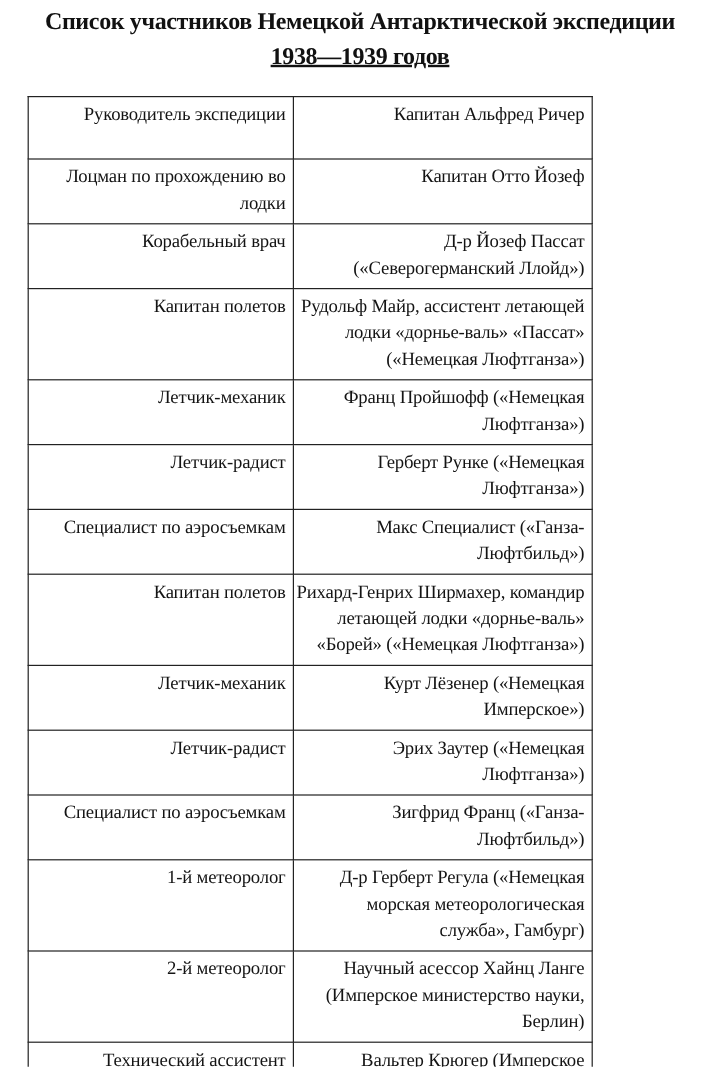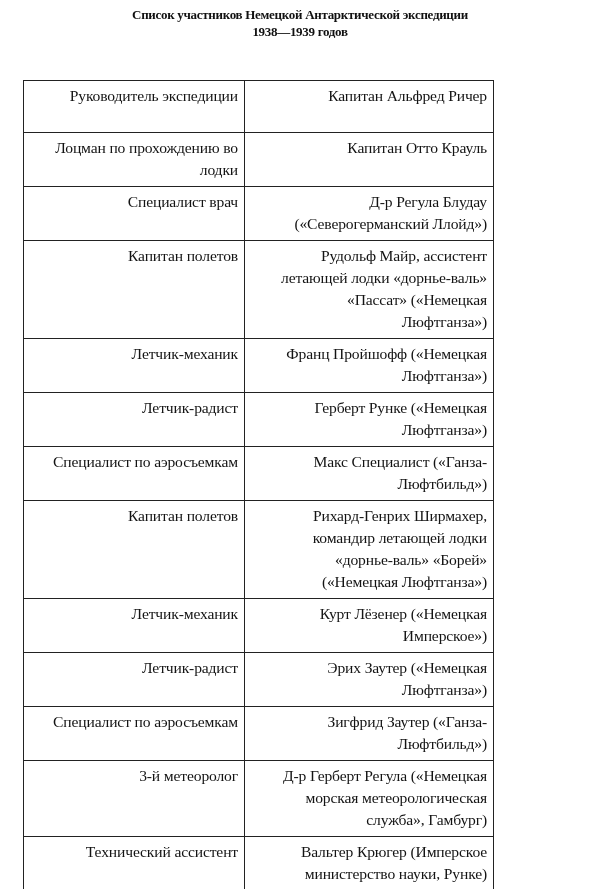--- a/index.html
+++ b/index.html
@@ -14,65 +14,65 @@
       overflow: hidden;
       font-family: "Liberation Serif", "DejaVu Serif", serif;
       color: #141414;
     }
     .title {
       position: absolute;
       left: 0;
       width: 600px;
       text-align: center;
       font-weight: bold;
-      font-size: 13px;
+      font-size: 20px;
       letter-spacing: -0.3px;
       color: #111;
     }
     .title.l1 { top: 7px; }
-    .title.l2 { top: 24px; }
+    .title.l2 { top: 36px; text-decoration: underline; }
     table.roster {
       position: absolute;
       left: 23px;
       top: 80px;
       width: 471px;
       border-collapse: collapse;
       table-layout: fixed;
       text-align: right;
     }
     table.roster td {
       border: 1.6px solid #222;
       vertical-align: top;
       font-size: 15.6px;
       line-height: 22px;
       padding: 4px 6px 5px 7px;
       letter-spacing: -0.15px;
     }
     table.roster td.role { width: 207px; }
-    table.roster td.person { padding-left: 24px; }
+    table.roster td.person { padding-left: 2px; }
   </style>
 </head>
 <body>
 
 <div class="title l1">Список участников Немецкой Антарктической экспедиции</div>
 <div class="title l2">1938—1939 годов</div>
 
 <table class="roster">
   <tbody>
     <tr style="height:52px">
       <td class="role">Руководитель экспедиции</td>
       <td class="person">Капитан Альфред Ричер</td>
     </tr>
     <tr style="height:54px">
       <td class="role">Лоцман по прохождению во лодки</td>
-      <td class="person">Капитан Отто Крауль</td>
+      <td class="person">Капитан Отто Йозеф</td>
     </tr>
     <tr style="height:52px">
-      <td class="role">Специалист врач</td>
-      <td class="person">Д-р Регула Блудау («Северогерманский Ллойд»)</td>
+      <td class="role">Корабельный врач</td>
+      <td class="person">Д-р Йозеф Пассат («Северогерманский Ллойд»)</td>
     </tr>
     <tr style="height:74px">
       <td class="role">Капитан полетов</td>
       <td class="person">Рудольф Майр, ассистент летающей лодки «дорнье-валь» «Пассат» («Немецкая Люфтганза»)</td>
     </tr>
     <tr style="height:53px">
       <td class="role">Летчик-механик</td>
       <td class="person">Франц Пройшофф («Немецкая Люфтганза»)</td>
     </tr>
     <tr style="height:32px">
@@ -90,24 +90,28 @@
     <tr style="height:32px">
       <td class="role">Летчик-механик</td>
       <td class="person">Курт Лёзенер («Немецкая Имперское»)</td>
     </tr>
     <tr style="height:30px">
       <td class="role">Летчик-радист</td>
       <td class="person">Эрих Заутер («Немецкая Люфтганза»)</td>
     </tr>
     <tr style="height:53px">
       <td class="role">Специалист по аэросъемкам</td>
-      <td class="person">Зигфрид Заутер («Ганза-Люфтбильд»)</td>
+      <td class="person">Зигфрид Франц («Ганза-Люфтбильд»)</td>
     </tr>
     <tr style="height:72px">
-      <td class="role">3-й метеоролог</td>
+      <td class="role">1-й метеоролог</td>
       <td class="person">Д-р Герберт Регула («Немецкая морская метеорологическая служба», Гамбург)</td>
+    </tr>
+    <tr style="height:70px">
+      <td class="role">2-й метеоролог</td>
+      <td class="person">Научный асессор Хайнц Ланге (Имперское министерство науки, Берлин)</td>
     </tr>
     <tr style="height:52px">
       <td class="role">Технический ассистент</td>
       <td class="person">Вальтер Крюгер (Имперское министерство науки, Рунке)</td>
     </tr>
   </tbody>
 </table>
 
 </body></html>

